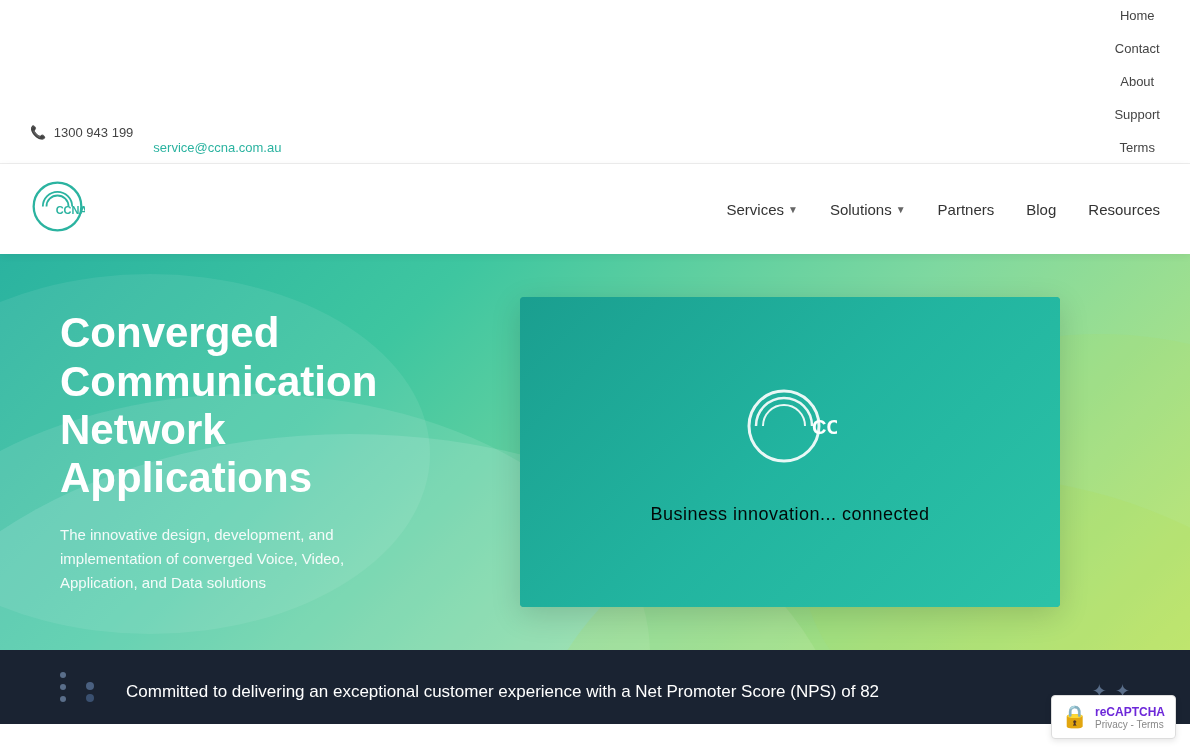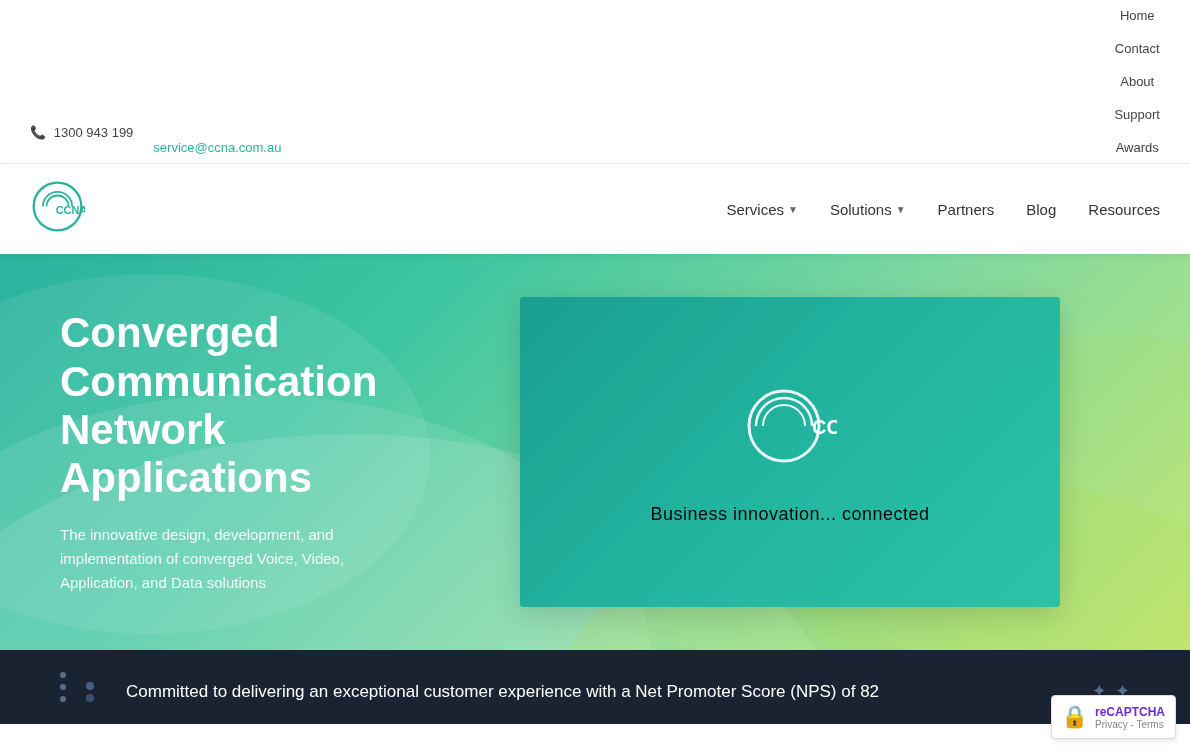--- a/index.html
+++ b/index.html
@@ -187,21 +187,21 @@
       <span class="phone-icon">📞</span>
       <span>1300 943 199</span>
     </span>
     <a class="email-link">service@ccna.com.au</a>
   </div>
   <div id="top-bar-right">
     <a>Home</a>
     <a>Contact</a>
     <a>About</a>
     <a>Support</a>
-    <a>Awards</a>
+    <a>Terms</a>
   </div>
 </div>
 
 <nav id="main-nav">
   <div id="logo-area">
     <div id="logo-circle" class="ccna-logo-small">
       <svg viewBox="0 0 60 60" xmlns="http://www.w3.org/2000/svg">
 
         <circle cx="30" cy="30" r="26" fill="none" stroke="#2bb3a0" stroke-width="2.5"></circle>
 

